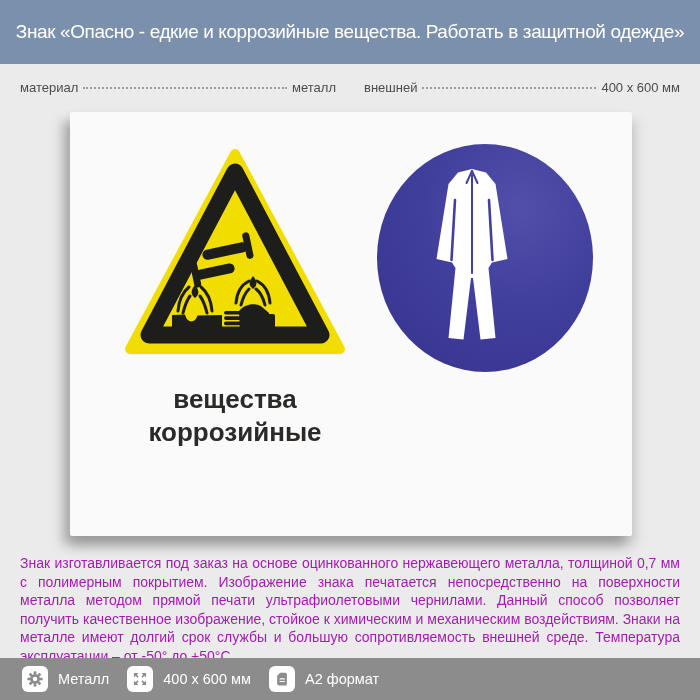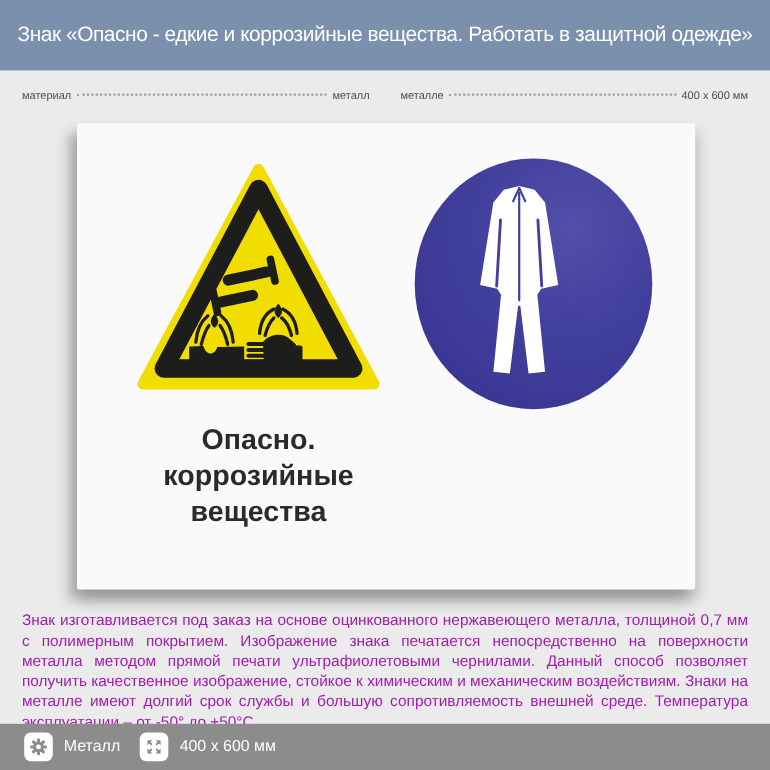--- a/index.html
+++ b/index.html
@@ -13,21 +13,21 @@
     position:absolute;left:0;top:0;width:700px;height:64px;
     background:#7b90ac;display:flex;align-items:center;justify-content:center;
   }
   .header-title{
     color:#ffffff;font-size:19px;font-weight:500;letter-spacing:-0.4px;white-space:nowrap;
   }
   
   .specs{
     position:absolute;left:0;top:64px;width:700px;height:46px;
     box-sizing:border-box;padding:0 20px;display:flex;gap:28px;align-items:center;
-    color:#4c4c4c;font-size:10px;
+    color:#4c4c4c;font-size:13px;
   }
   .spec{flex:1;display:flex;align-items:baseline;white-space:nowrap;}
   .leader{flex:1;border-bottom:2px dotted #9c9c9c;margin:0 5px;transform:translateY(-3px);min-width:20px;}
   
   .card{
     position:absolute;left:70px;top:112px;width:562px;height:424px;
     background:#fbfafa;border-radius:2px;
     box-shadow:-7px 9px 12px rgba(90,90,90,0.45), 4px 9px 12px rgba(120,120,120,0.28);
   }
   .triangle-wrap{position:absolute;left:51px;top:33px;width:228px;height:213px;}
@@ -63,21 +63,21 @@
   <div class="header-title">Знак «Опасно - едкие и коррозийные вещества. Работать в защитной одежде»</div>
 </div>
 
 <div class="specs">
   <div class="spec">
     <span>материал</span>
     <span class="leader"></span>
     <span>металл</span>
   </div>
   <div class="spec">
-    <span>металле</span>
+    <span>внешней</span>
     <span class="leader"></span>
     <span>400 х 600 мм</span>
   </div>
 </div>
 
 <div class="card">
 
   <div class="triangle-wrap">
     <svg width="228" height="213" viewBox="0 0 228 213">
       <path d="M114 9 L219 204 L9 204 Z" fill="#f2dd00" stroke="#f2dd00" stroke-width="10" stroke-linejoin="round"></path>
@@ -133,23 +133,22 @@
         <path d="M80 58 L76.5 118" stroke-width="2.6"></path>
         <path d="M114 58 L117.5 118" stroke-width="2.6"></path>
         <path d="M97 33 L97 131" stroke-width="2"></path>
         <path d="M97 29 L91.5 41" stroke-width="2"></path>
         <path d="M97 29 L102.5 41" stroke-width="2"></path>
       </g>
     </svg>
   </div>
 
   <div class="caption caption-left">
-    <span>Опасно.</span>
+    <span>вещества</span>
     <span>коррозийные</span>
-    <span>вещества</span>
   </div>
   <div class="caption caption-right">
   </div>
 </div>
 
 <div class="description">Знак изготавливается под заказ на основе оцинкованного нержавеющего металла, толщиной 0,7 мм с полимерным покрытием. Изображение знака печатается непосредственно на поверхности металла методом прямой печати ультрафиолетовыми чернилами. Данный способ позволяет получить качественное изображение, стойкое к химическим и механическим воздействиям. Знаки на металле имеют долгий срок службы и большую сопротивляемость внешней среде. Температура эксплуатации – от -50° до +50°С</div>
 
 <div class="footer">
 
   <div class="footer-item">
@@ -177,14 +176,24 @@
       <svg width="18" height="18" viewBox="0 0 24 24" fill="#8c8c8c">
         <path d="M4 4 L10 4 L7.8 6.2 L10.2 8.6 L8.6 10.2 L6.2 7.8 L4 10 Z"></path>
         <path d="M4 4 L10 4 L7.8 6.2 L10.2 8.6 L8.6 10.2 L6.2 7.8 L4 10 Z" transform="rotate(90 12 12)"></path>
         <path d="M4 4 L10 4 L7.8 6.2 L10.2 8.6 L8.6 10.2 L6.2 7.8 L4 10 Z" transform="rotate(180 12 12)"></path>
         <path d="M4 4 L10 4 L7.8 6.2 L10.2 8.6 L8.6 10.2 L6.2 7.8 L4 10 Z" transform="rotate(270 12 12)"></path>
       </svg>
     </span>
     <span>400 х 600 мм</span>
   </div>
 
+  <div class="footer-item">
+    <span class="icon-box">
+      <svg width="18" height="18" viewBox="0 0 24 24">
+        <path fill="#8c8c8c" d="M9.5 3.5 H16.5 Q18.5 3.5 18.5 5.5 V18.5 Q18.5 20.5 16.5 20.5 H8 Q5.5 20.5 5.5 18 V7.5 Z"></path>
+        <rect x="8.5" y="11" width="7.5" height="1.6" rx="0.8" fill="#ffffff"></rect>
+        <rect x="8.5" y="14.5" width="7.5" height="1.6" rx="0.8" fill="#ffffff"></rect>
+      </svg>
+    </span>
+    <span>А2 формат</span>
+  </div>
 
 </div>
 
 </body></html>

